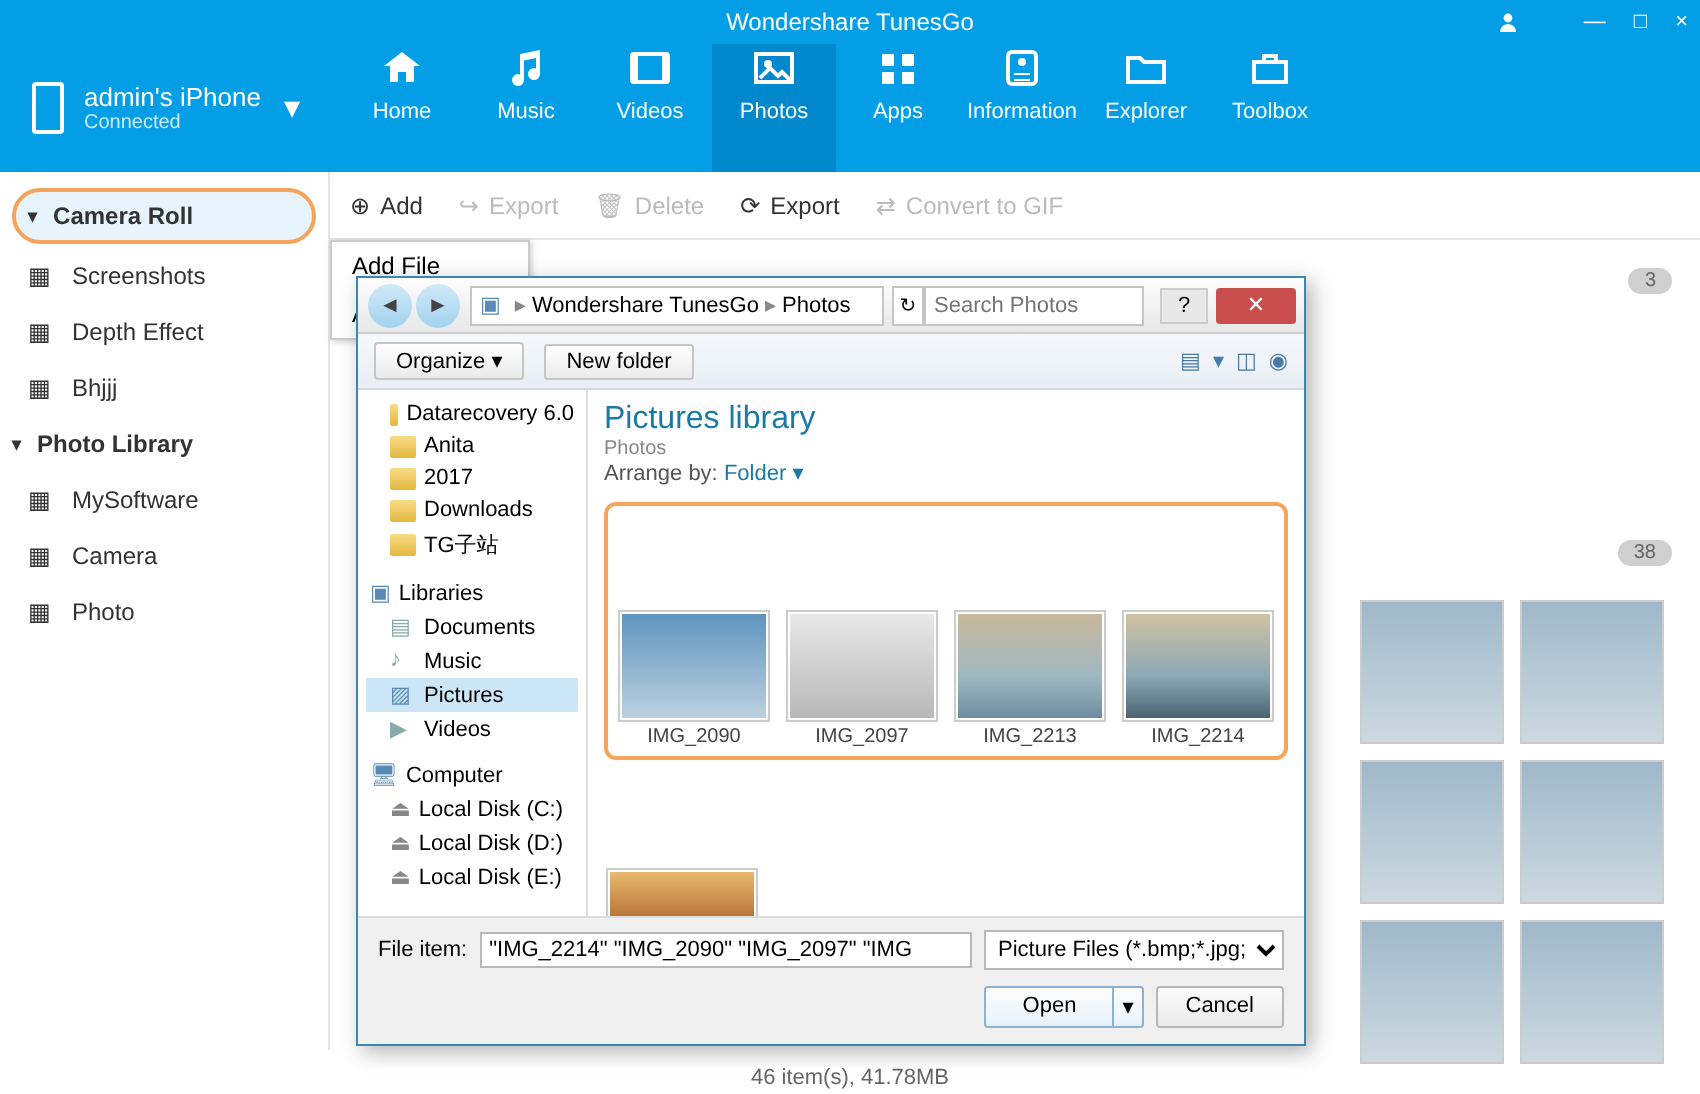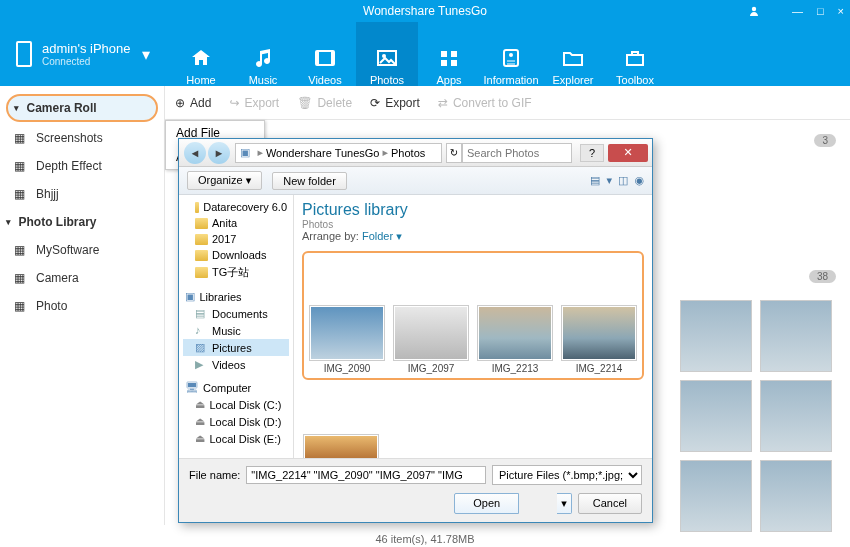--- a/index.html
+++ b/index.html
@@ -11,21 +11,21 @@
 .titlebar .usericon { position:absolute; right:90px; }
 
 .topnav { height:64px; background:#049ee6; display:flex; align-items:center; }
 .device { display:flex; align-items:center; color:#fff; padding:0 20px 0 16px; border-right:0; width:170px; }
 .device .phoneicon { width:16px; height:26px; border:2px solid #fff; border-radius:2px; margin-right:10px; }
 .device .devname { font-size:13px; font-weight:500; }
 .device .devsub { font-size:10px; opacity:.8; }
 .device .chev { margin-left:auto; }
 
 .navitems { display:flex; height:100%; }
-.navitem { width:62px; display:flex; flex-direction:column; align-items:center; justify-content:flex-end; color:#fff; font-size:11px; gap:4px; cursor:pointer; }
+.navitem { width:62px; display:flex; flex-direction:column; align-items:center; justify-content:flex-start; color:#fff; font-size:11px; gap:4px; cursor:pointer; }
 .navitem.active { background:#0288cc; }
 .navicon { width:28px; height:24px; display:flex; align-items:center; justify-content:center; }
 
 .body { display:flex; height:calc(100% - 86px - 22px); }
 .sidebar { width:165px; border-right:1px solid #e5e5e5; padding-top:6px; }
 .sideitem { display:flex; align-items:center; height:28px; padding-left:14px; font-size:12px; color:#333; cursor:pointer; gap:8px; }
 .sideitem.hdr { font-weight:600; padding-left:6px; }
 .sideitem .tri { font-size:9px; }
 .sideitem.selected { background:#e8f4fb; border:2px solid #f5a45b; border-radius:14px; margin:2px 6px; padding-left:6px; }
 .sideicon { width:14px; height:14px; display:inline-block; }
@@ -430,25 +430,25 @@
               </div>
               <div class="piccap">IMG_2223</div>
             </div>
         </div>
       </div>
     </div>
   </div>
 
   <div class="dlgfooter">
     <div class="row">
-      <span>File name:</span>
+      <span>File item:</span>
       <input value="&quot;IMG_2214&quot; &quot;IMG_2090&quot; &quot;IMG_2097&quot; &quot;IMG" style="">
       <select><option>Picture Files (*.bmp;*.jpg;*.jpeg)</option></select>
     </div>
     <div class="btns">
-      <div style="display:flex;gap:38px;">
+      <div style="display:flex;">
         <div class="obtn" style="border-radius:2px 0 0 2px;">Open</div>
         <div class="splitarr">▾</div>
       </div>
       <div class="cbtn">Cancel</div>
     </div>
   </div>
 </div>
 
 </body></html>

